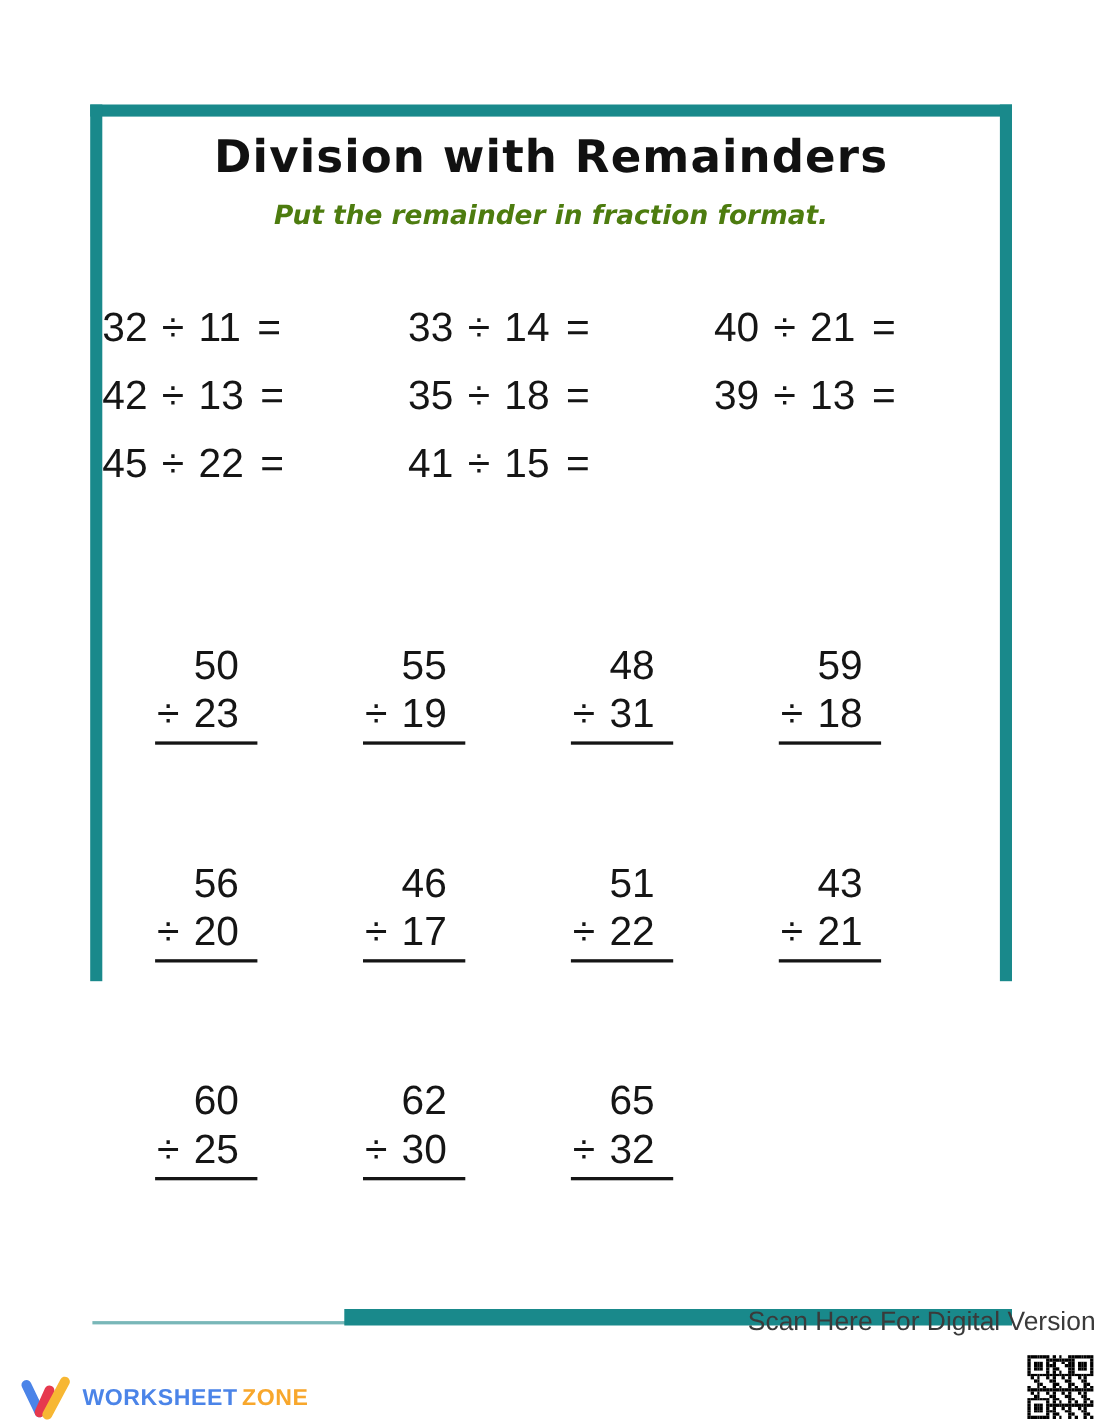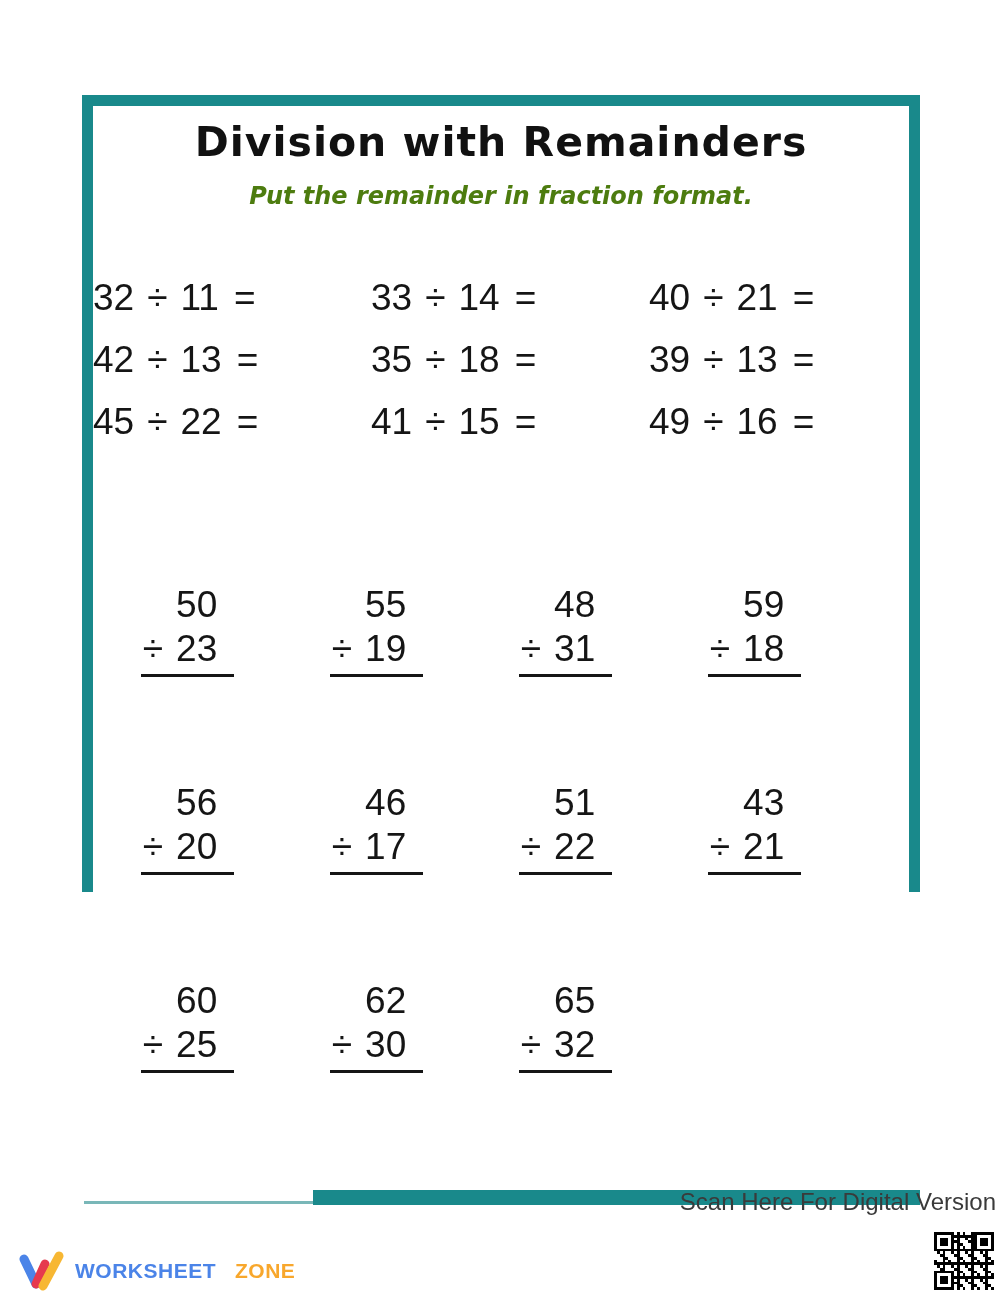--- a/index.html
+++ b/index.html
@@ -66,21 +66,21 @@
   .footer-left {
     position:absolute; left:18px; top:1250px; height:42px;
     display:flex; align-items:center;
   }
   .brand-text {
     margin-left:9px;
     font-size:21px; font-weight:700; letter-spacing:0.5px;
     font-family:"Liberation Sans", sans-serif;
   }
   .brand-word1 { color:#4b84e8; }
-  .brand-word2 { color:#f8a72c; margin-left:19px; }
+  .brand-word2 { color:#f8a72c; margin-left:4px; }
 
   .footer-right {
     position:absolute; right:4px; bottom:2px;
     display:flex; align-items:flex-end; gap:8px;flex-direction:column;
   }
   .scan-text {
     font-size:24px; color:#3a3a3a; margin-bottom:6px;
     font-family:"Liberation Sans", sans-serif;
   }
   .qr {
@@ -101,21 +101,20 @@
 
   <div class="hproblems">
     <div class="hp"><span>32</span><span class="op-div">÷</span><span>11</span><span class="op-eq">=</span></div>
     <div class="hp"><span>33</span><span class="op-div">÷</span><span>14</span><span class="op-eq">=</span></div>
     <div class="hp"><span>40</span><span class="op-div">÷</span><span>21</span><span class="op-eq">=</span></div>
     <div class="hp"><span>42</span><span class="op-div">÷</span><span>13</span><span class="op-eq">=</span></div>
     <div class="hp"><span>35</span><span class="op-div">÷</span><span>18</span><span class="op-eq">=</span></div>
     <div class="hp"><span>39</span><span class="op-div">÷</span><span>13</span><span class="op-eq">=</span></div>
     <div class="hp"><span>45</span><span class="op-div">÷</span><span>22</span><span class="op-eq">=</span></div>
     <div class="hp"><span>41</span><span class="op-div">÷</span><span>15</span><span class="op-eq">=</span></div>
-    <div class="hp"><span>49</span><span class="op-div">÷</span><span>16</span><span class="op-eq">=</span></div>
   </div>
 
   <div class="vproblems">
     <div class="vp">
       <div class="vp-top">50</div>
       <div class="vp-bot"><span>÷</span><span class="vp-divisor">23</span></div>
     </div>
     <div class="vp">
       <div class="vp-top">55</div>
       <div class="vp-bot"><span>÷</span><span class="vp-divisor">19</span></div>

